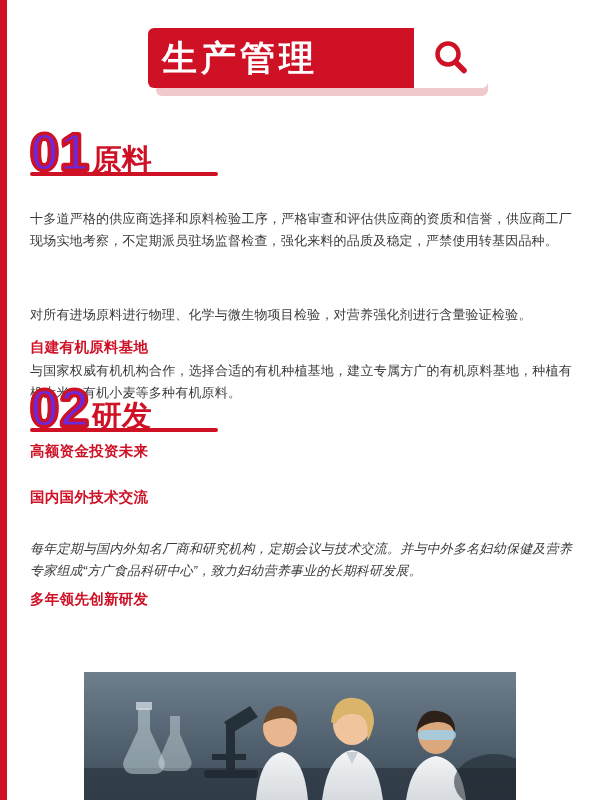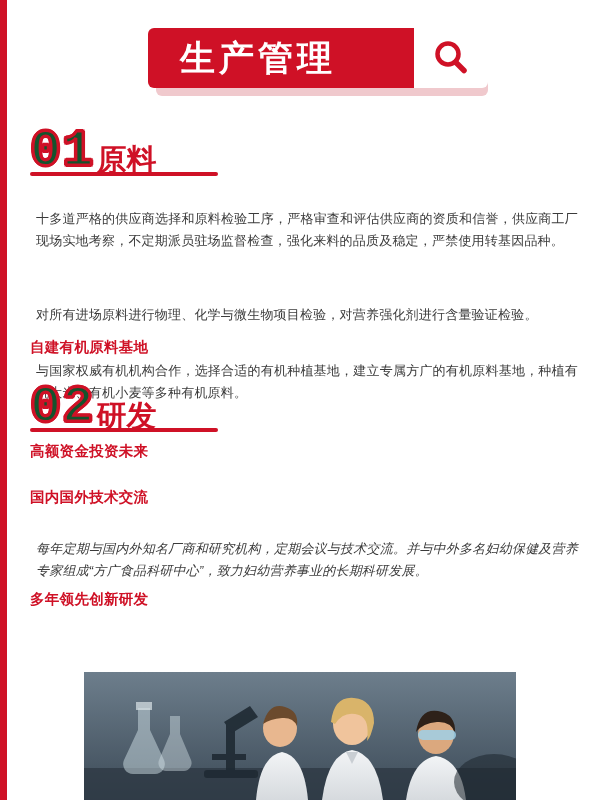--- a/index.html
+++ b/index.html
@@ -58,21 +58,21 @@
     background: #cf1126;
     border-radius: 6px;
     display: flex;
     align-items: center;
   }
   .header-title {
     color: #ffffff;
     font-size: 35px;
     font-weight: bold;
     letter-spacing: 4px;
-    padding-left: 32px;
+    padding-left: 14px;
     line-height: 60px;
     white-space: nowrap;
   }
   .header-icon-box {
     position: absolute;
     right: 0px;
     top: 0px;
     width: 74px;
     height: 60px;
     background: #ffffff;
@@ -88,24 +88,24 @@
   }
 
   
   .section-head {
     position: absolute;
     left: 30px;
     display: flex;
     align-items: flex-end;
   }
   .big-num {
-    font-family: Liberation Mono, monospace;
+    font-family: Liberation Sans, sans-serif;
     font-size: 52px;
     font-weight: bold;
-    color: #14532d;
+    color: #6d28d9;
     -webkit-text-stroke: 3px #cf1126;
     text-shadow:
        2px 0 0 #cf1126, -2px 0 0 #cf1126,
        0 2px 0 #cf1126, 0 -2px 0 #cf1126;
     line-height: 1;
     letter-spacing: 1px;
   }
   .sec-name {
     font-size: 30px;
     font-weight: bold;
@@ -128,21 +128,21 @@
   .sub-title {
     position: absolute;
     left: 30px;
     font-size: 14.5px;
     font-weight: bold;
     color: #cf1126;
     letter-spacing: 0.3px;
   }
   .para {
     position: absolute;
-    left: 36px;
+    left: 30px;
     width: 542px;
     font-size: 13px;
     color: #3b3b3b;
     line-height: 22px;
     letter-spacing: 0.2px;
     text-align: justify;
   }
 
   
   .photo {

